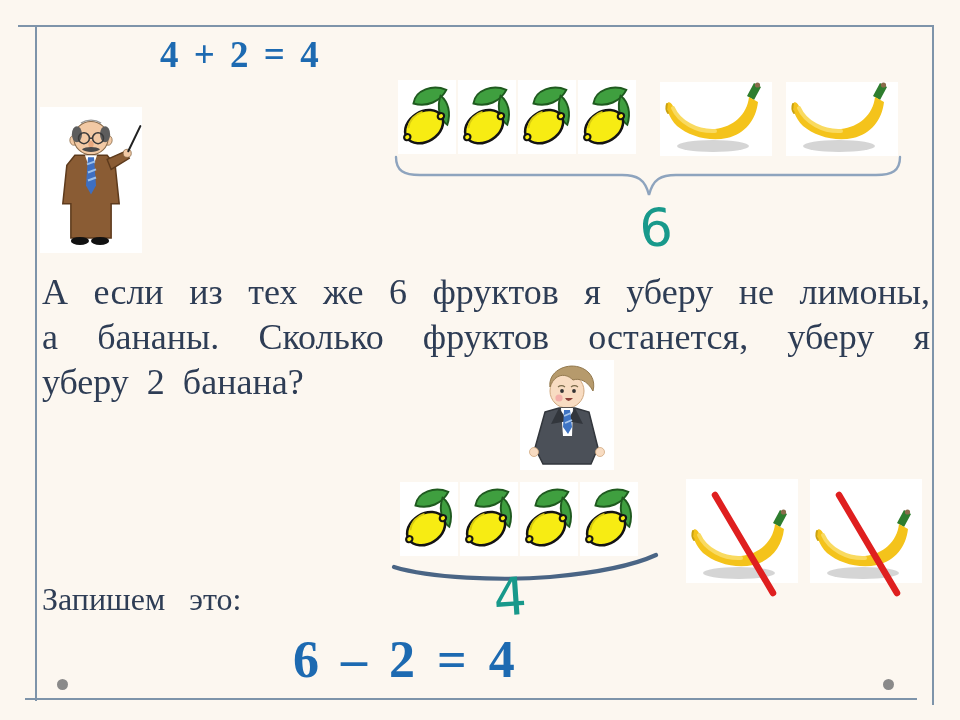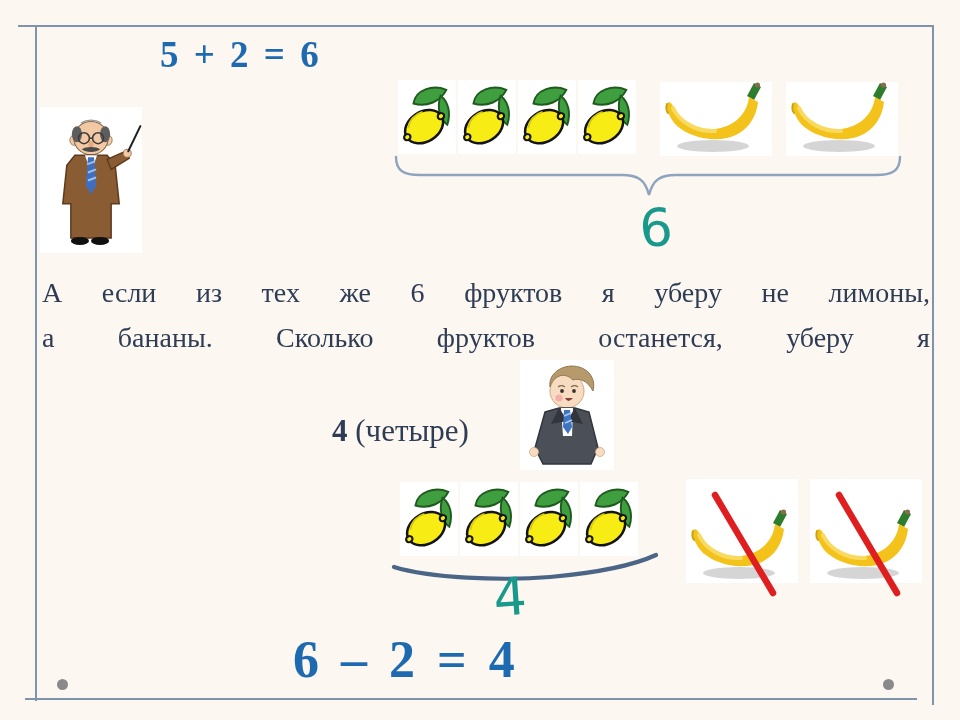--- a/index.html
+++ b/index.html
@@ -45,21 +45,21 @@
   .brace-svg{position:absolute;left:392px;top:154px;}
   .hand-label{
     position:absolute;font-family:"DejaVu Sans",sans-serif;color:#18998b;
     font-size:52px;transform:rotate(-4deg);line-height:1;
   }
   .brace-label{left:632px;top:202px;width:48px;text-align:center;}
   .underline-svg{position:absolute;left:390px;top:551px;}
   .underline-label{left:488px;top:571px;width:44px;text-align:center;}
 
   .question{position:absolute;left:42px;top:270px;width:888px;color:#2e3d55;
-    font-size:28px;line-height:45px;}
+    font-size:36px;line-height:45px;}
   .q-line{width:100%;}
   .q-just{text-align:justify;text-align-last:justify;}
   .q-last{word-spacing:9px;}
 
   .answer-line{position:absolute;left:332px;top:413px;font-size:31px;color:#2e3d55;}
   .answer-number{font-weight:bold;}
 
   .write-prompt{position:absolute;left:42px;top:581px;font-size:32px;color:#2e3d55;
     word-spacing:16px;}
 </style>
@@ -68,21 +68,21 @@
 
 <div class="slide">
 
   <div class="frame-line frame-top"></div>
   <div class="frame-line frame-left"></div>
   <div class="frame-line frame-right"></div>
   <div class="frame-line frame-bottom"></div>
   <div class="corner-dot dot-left"></div>
   <div class="corner-dot dot-right"></div>
 
-  <div class="title-eq">5 + 2 = 6</div>
+  <div class="title-eq">4 + 2 = 4</div>
 
   <div class="char-tile teacher-tile">
     <svg viewBox="0 0 100 145" width="102" height="146" aria-hidden="true">
       <ellipse cx="33" cy="33" rx="4" ry="5" fill="#f2c9a4" stroke="#8a6b4a" stroke-width="0.8"></ellipse>
       <ellipse cx="67" cy="33" rx="4" ry="5" fill="#f2c9a4" stroke="#8a6b4a" stroke-width="0.8"></ellipse>
       <ellipse cx="50" cy="31" rx="17" ry="16.5" fill="#f2c9a4" stroke="#8a6b4a" stroke-width="1"></ellipse>
       <ellipse cx="36" cy="27" rx="5" ry="8" fill="#5d5d5d"></ellipse>
       <ellipse cx="64" cy="27" rx="5" ry="8" fill="#5d5d5d"></ellipse>
       <path d="M40,16 C46,12 54,12 60,16" fill="none" stroke="#9a9a9a" stroke-width="1.4"></path>
       <circle cx="43" cy="31" r="5.4" fill="none" stroke="#3a3a3a" stroke-width="1.5"></circle>
@@ -186,26 +186,23 @@
   </div>
 
   <svg class="brace-svg" viewBox="0 0 518 50" width="518" height="50" aria-hidden="true">
     <path d="M4,3 C4,17 12,21 28,21 L230,21 C245,21 253,25 257,41 C261,25 269,21 284,21 L484,21 C500,21 508,17 508,3" fill="none" stroke="#8ea4be" stroke-width="2.4" stroke-linecap="round"></path>
   </svg>
   <div class="hand-label brace-label">6</div>
 
   <div class="question">
     <div class="q-line q-just">А если из тех же 6 фруктов я уберу не лимоны,</div>
     <div class="q-line q-just">а бананы. Сколько фруктов останется, уберу я</div>
-  </div>
-
-  <div class="answer-line">
-    <span class="answer-number">4</span>
-    <span>(четыре)</span>
-  </div>
+    <div class="q-line q-last">уберу 2 банана?</div>
+  </div>
+
 
   <div class="char-tile boy-tile">
     <svg viewBox="0 0 92 110" width="94" height="110" aria-hidden="true">
       <circle cx="46" cy="31" r="17" fill="#f8dcc2" stroke="#d0a87f" stroke-width="1"></circle>
       <path d="M29,27 C27,12 44,3 58,7 C69,10 75,20 72,31 C66,20 58,18 52,20 C43,11 32,16 29,27 Z" fill="#b69a6c" stroke="#93794e" stroke-width="1"></path>
       <circle cx="41" cy="31" r="1.9" fill="#333333"></circle>
       <circle cx="53" cy="31" r="1.9" fill="#333333"></circle>
       <path d="M37,27 C39,25.5 42,25.5 44,27" fill="none" stroke="#7a6a4a" stroke-width="1.2"></path>
       <path d="M50,27 C52,25.5 55,25.5 57,27" fill="none" stroke="#7a6a4a" stroke-width="1.2"></path>
       <circle cx="38" cy="38" r="3.6" fill="#f2a0a0" opacity="0.75"></circle>
@@ -301,15 +298,16 @@
     </svg>
   </div>
 </div>
   </div>
 
   <svg class="underline-svg" viewBox="0 0 272 32" width="272" height="32" aria-hidden="true">
     <path d="M4,16 C40,27 110,30 160,26 C205,22 242,15 266,4" fill="none" stroke="#4a6585" stroke-width="4.2" stroke-linecap="round"></path>
   </svg>
   <div class="hand-label underline-label">4</div>
 
+  <div class="write-prompt">Запишем это:</div>
   <div class="result-eq">6 – 2 = 4</div>
 
 </div>
 
 </body></html>

